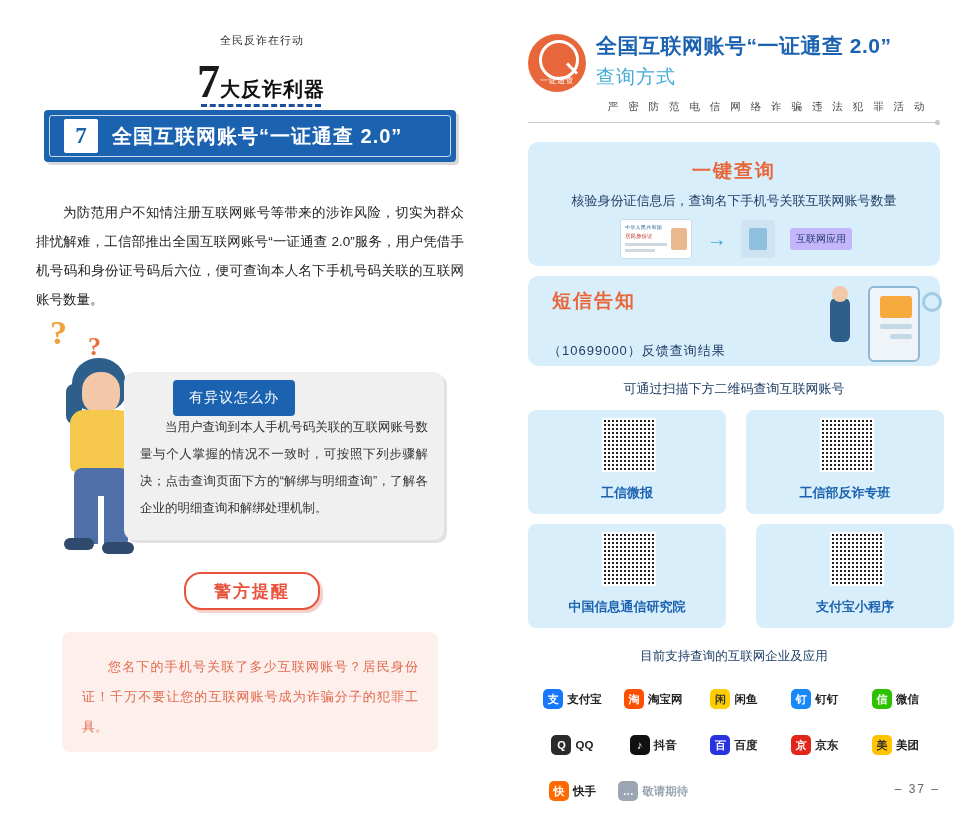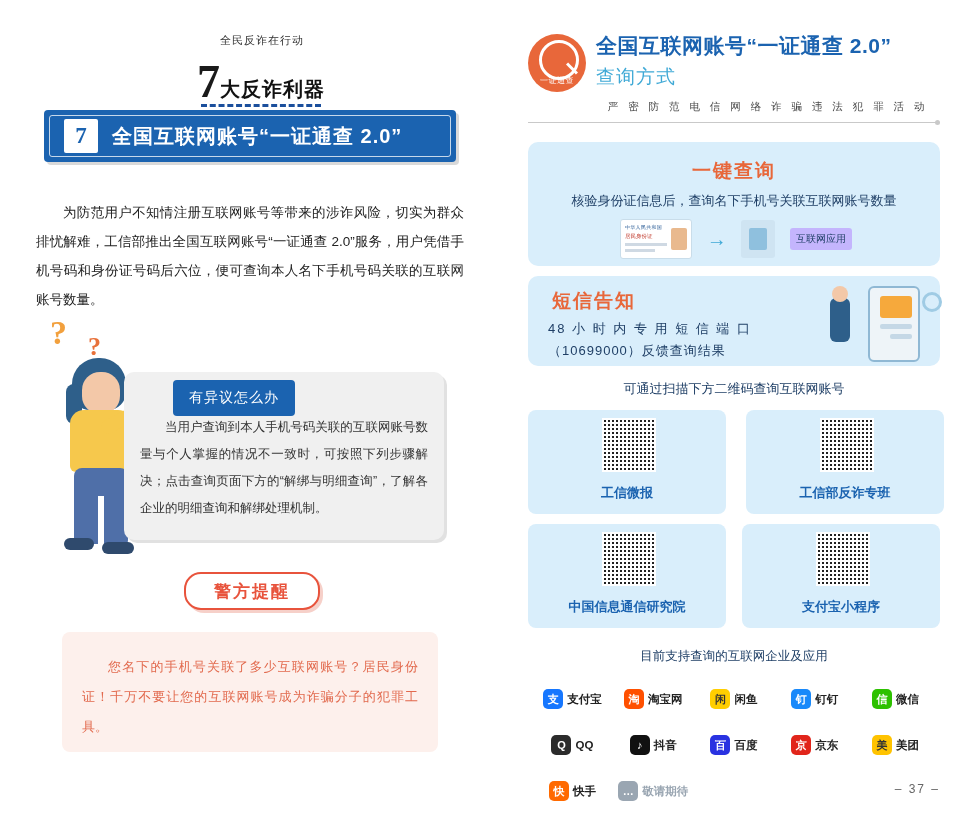--- a/index.html
+++ b/index.html
@@ -574,21 +574,21 @@
   }
   .qr-card {
     position: absolute;
     width: 198px; height: 104px;
     background: #d9eefb;
     border-radius: 8px;
   }
   .qr-card.c0 { left: 0;    top: 0; }
   .qr-card.c1 { left: 218px; top: 0; }
   .qr-card.c2 { left: 0;    top: 114px; }
-  .qr-card.c3 { left: 214px; top: 114px; }
+  .qr-card.c3 { left: 228px; top: 114px; }
   .qr-img {
     position: absolute;
     left: 74px; top: 8px;
     width: 50px; height: 50px;
     background:
       repeating-linear-gradient(0deg, #111 0 2px, #fff 2px 4px),
       repeating-linear-gradient(90deg, #111 0 2px, #fff 2px 4px);
     background-blend-mode: screen;
     border: 2px solid #fff;
   }
@@ -732,21 +732,20 @@
       </div>
       <div class="flow-arrow">→</div>
       <div class="app-icon-box">
         <div class="app-icon-inner"></div>
       </div>
       <div class="flow-label">互联网应用</div>
     </div>
 
     <div class="blue-card card-sms"></div>
     <div class="card-sms-title">短信告知</div>
-    <div class="card-sms-l1">48 小 时 内 专 用 短 信 端 口</div>
     <div class="card-sms-l2">（10699000）反馈查询结果</div>
     <div class="sms-art">
       <div class="sms-phone"></div>
       <div class="sms-msg"></div>
       <div class="sms-msg2"></div>
       <div class="sms-msg3"></div>
       <div class="sms-person"></div>
       <div class="sms-head"></div>
       <div class="sms-gear"></div>
     </div>

